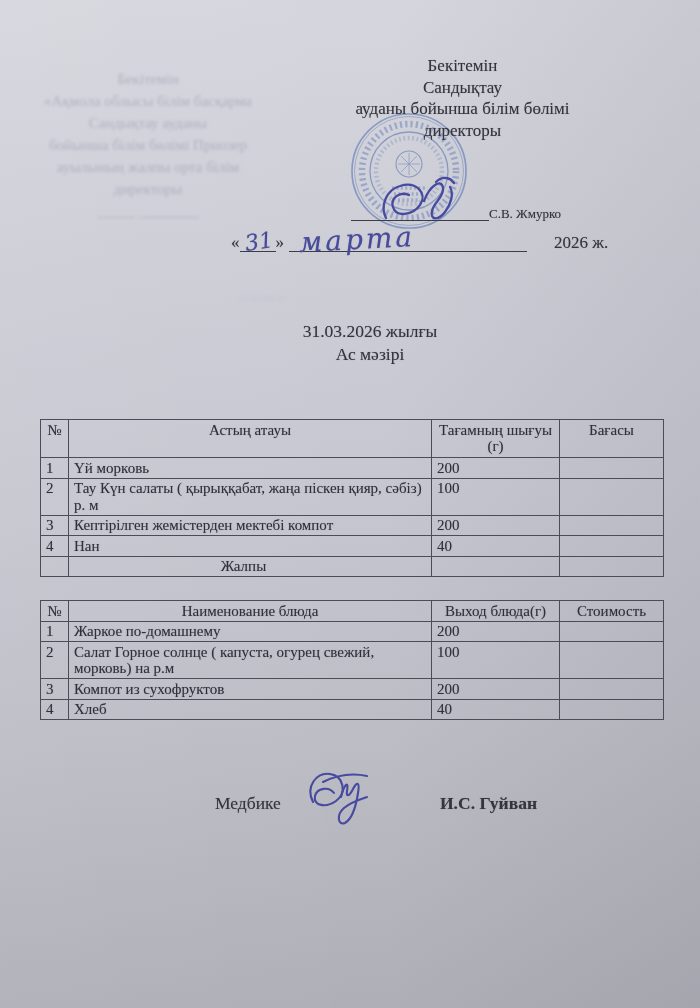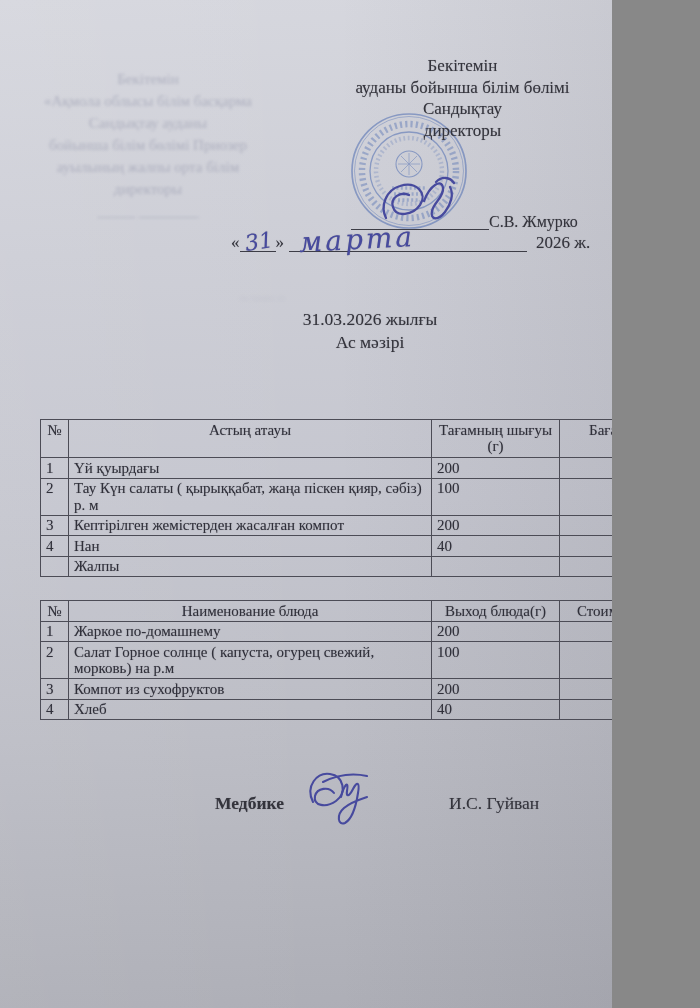--- a/index.html
+++ b/index.html
@@ -1,76 +1,76 @@
 <!DOCTYPE html>
 <html><head>
 <meta charset="utf-8">
 <style>
   html,body { margin:0; padding:0; background:#888; }
   .page {
-    position:relative; width:612px; height:1008px; overflow:hidden;
+    position:relative; width:700px; height:1008px; overflow:hidden;
     font-family:"Liberation Serif", serif; color:#34343c;
     background:
       linear-gradient(90deg, rgba(255,255,255,0.05) 0%, rgba(0,0,0,0.00) 55%, rgba(60,60,72,0.08) 100%),
       linear-gradient(178deg, #d6d7de 0%, #cdced6 25%, #c5c6cf 50%, #bcbdc5 72%, #adaeb6 100%);
   }
   .soft { text-shadow:0 0 1px rgba(52,52,62,0.35); }
 
   
   .ghost {
     position:absolute; left:8px; top:68px; width:280px; z-index:1;
     text-align:center; font-size:15px; line-height:22px;
     color:#9093a8; opacity:0.55; filter:blur(1.7px);
   }
   .ghost div { white-space:nowrap; overflow:hidden; }
 
   
   .approval {
     position:absolute; left:250px; top:55px; width:425px; z-index:3;
     text-align:center; font-size:17px; line-height:21.5px;
   }
-  .sig-row { position:absolute; left:351px; top:212px; z-index:3; font-size:16px; white-space:nowrap; }
+  .sig-row { position:absolute; left:351px; top:203px; z-index:3; font-size:13px; white-space:nowrap; }
   .sig-underline { display:inline-block; width:138px; height:17px; border-bottom:1.6px solid #3d3d46; vertical-align:-3px; }
 
   .date-row { position:absolute; left:231px; top:233px; z-index:4; font-size:17px; white-space:nowrap; }
   .day-slot { position:relative; display:inline-block; width:36px; height:18px; border-bottom:1.6px solid #3d3d46; vertical-align:-4px; }
   .month-slot { position:relative; display:inline-block; width:238px; height:18px; border-bottom:1.6px solid #3d3d46; vertical-align:-4px; margin-left:5px; }
-  .year-suffix { margin-left:9px; }
+  .year-suffix { margin-left:27px; }
   .hand { font-family:"DejaVu Serif", serif; font-style:italic; color:#474a9e; }
   .hand-day { position:absolute; left:5px; bottom:-3px; font-size:22px; transform:rotate(-9deg); }
   .hand-month { position:absolute; left:10px; bottom:-5px; font-size:28px; letter-spacing:3px; transform:rotate(-3deg); }
 
   
   .stamp { position:absolute; left:348px; top:110px; z-index:2; opacity:0.62; filter:blur(0.45px); }
   .director-sig { position:absolute; left:378px; top:172px; z-index:5; }
   .nurse-sig { position:absolute; left:301px; top:766px; z-index:5; }
 
   .doc-title {
-    position:absolute; left:170px; top:308px; width:400px; z-index:3;
+    position:absolute; left:170px; top:320px; width:400px; z-index:3;
     text-align:center; font-size:17.5px; line-height:23px;
   }
 
   table.menu {
     position:absolute; left:40px; z-index:3; width:623px;
     border-collapse:collapse; table-layout:fixed;
     font-size:15px; line-height:16.5px; color:#30303a;
   }
   table.menu td { border:1px solid #4c4c56; padding:1.5px 5px; vertical-align:top; }
   table.menu .hdr { text-align:center; }
   table.menu .num { text-align:left; padding-left:5px; }
   table.menu .out { }
   table.menu .price {}
-  table.menu .total-cell { text-align:left; padding-right:18px; }
+  table.menu .total-cell { text-align:center; padding-right:18px; }
   .t1 { top:419px; }
   .t2 { top:600px; }
   .t1 .hdr-row td { height:34px; }
 
   .footer-row { position:absolute; left:0; top:793px; width:700px; z-index:3; font-size:17.5px; }
-  .footer-role { position:absolute; left:215px; top:0;font-weight:bold; }
-  .footer-name { position:absolute; left:449px; top:0; }
+  .footer-role { position:absolute; left:215px; top:0; }
+  .footer-name { position:absolute; left:440px; top:0;font-weight:bold; }
 
   .smudge { position:absolute; left:240px; top:292px; z-index:1; font-size:14px; color:#9a9db0; opacity:0.4; filter:blur(2px); }
 </style>
 </head>
 <body>
 
 <div class="page">
 
   <div class="ghost">
     <div>Бекітемін</div>
@@ -93,22 +93,22 @@
         <circle cx="61" cy="54" r="13" stroke-width="1.1"></circle>
         <path d="M61,43 L61,65 M50,54 L72,54 M53,46 L69,62 M69,46 L53,62" stroke-width="0.9" opacity="0.8"></path>
         <path d="M44,78 H78 M46,84 H76 M50,90 H72" stroke-width="3.4" stroke-dasharray="2 2.4" opacity="0.7"></path>
         <circle cx="61" cy="61" r="33" stroke-width="4.5" stroke-dasharray="1.8 2.6" opacity="0.45"></circle>
       </g>
     </svg>
   </div>
 
   <div class="approval soft">
     <div>Бекітемін</div>
+    <div>Сандықтау</div>
     <div>ауданы бойынша білім бөлімі</div>
-    <div>Сандықтау</div>
     <div>директоры</div>
   </div>
 
   <div class="sig-row soft">
     <span class="sig-underline"></span><span>С.В. Жмурко</span>
   </div>
 
   <div class="director-sig">
     <svg width="110" height="62" viewBox="0 0 110 62">
       <g fill="none" stroke="#474a9e" stroke-width="2.3" stroke-linecap="round">
@@ -137,33 +137,33 @@
       </colgroup>
     <tbody>
         <tr class="hdr-row">
       <td class="hdr">№</td>
       <td class="hdr">Астың атауы</td>
       <td class="hdr">Тағамның шығуы (г)</td>
       <td class="hdr">Бағасы</td>
     </tr>
     <tr>
       <td class="num">1</td>
-      <td>Үй қуырдағы</td>
+      <td>Үй морковь</td>
       <td class="out">200</td>
       <td class="price"></td>
     </tr>
     <tr>
       <td class="num">2</td>
       <td>Тау Күн салаты ( қырыққабат, жаңа піскен қияр, сәбіз) р. м</td>
       <td class="out">100</td>
       <td class="price"></td>
     </tr>
     <tr>
       <td class="num">3</td>
-      <td>Кептірілген жемістерден жасалған компот</td>
+      <td>Кептірілген жемістерден мектебі компот</td>
       <td class="out">200</td>
       <td class="price"></td>
     </tr>
     <tr>
       <td class="num">4</td>
       <td>Нан</td>
       <td class="out">40</td>
       <td class="price"></td>
     </tr>
     <tr>

